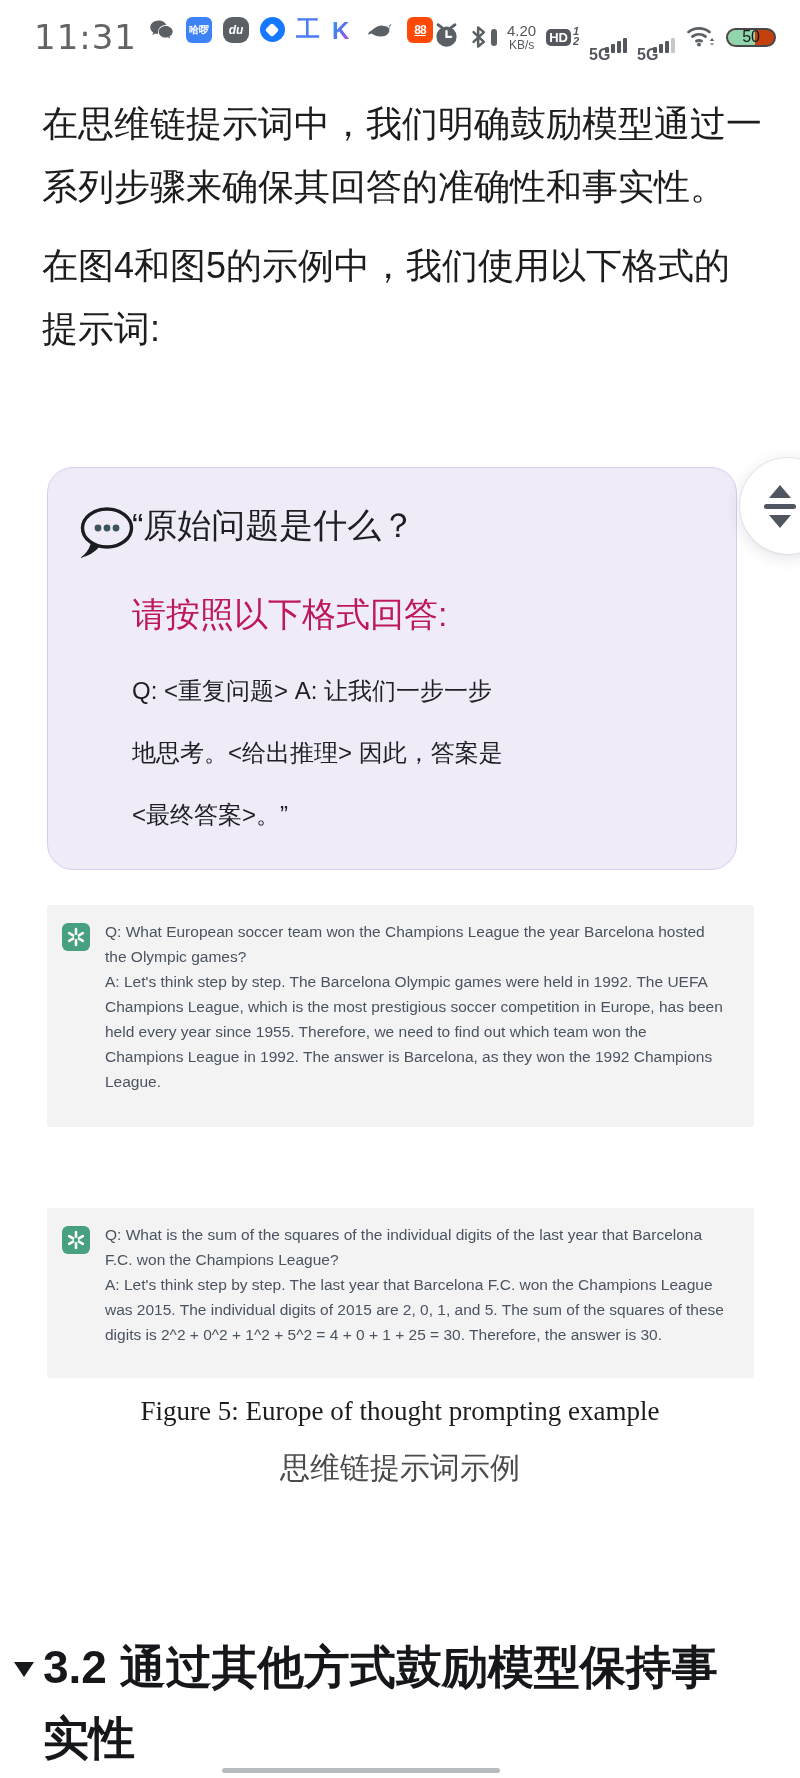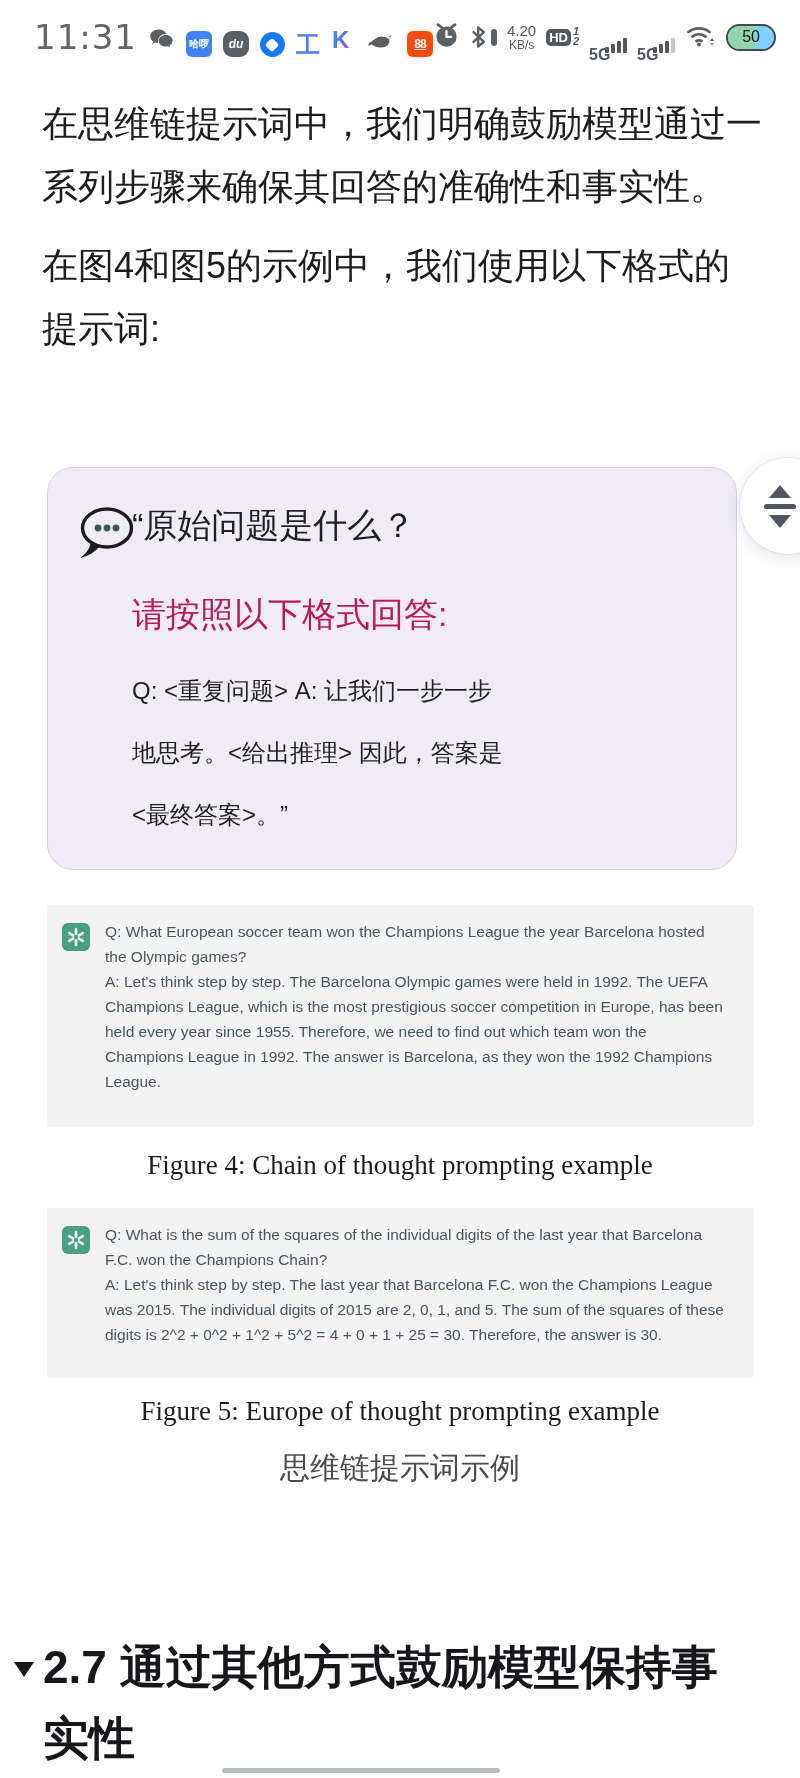--- a/index.html
+++ b/index.html
@@ -10,21 +10,21 @@
     font-family:"Liberation Sans","DejaVu Sans",sans-serif;
     color:#1e1e20;
   }
 
   
   .status-bar {
     position:absolute; top:14px; left:34px; right:44px; height:46px;
     display:flex; justify-content:space-between; align-items:center;
     color:#5b6065;
   }
-  .sb-left { display:flex; align-items:flex-end; gap:11px; }
+  .sb-left { display:flex; align-items:flex-start; gap:11px; }
   .sb-right { display:flex; align-items:center; gap:10px; }
   .sb-time { font-size:34px; color:#646464; letter-spacing:1px; font-family:"DejaVu Sans",sans-serif; font-weight:400; }
   .app-sq {
     width:26px; height:26px; border-radius:6px; display:flex;
     align-items:center; justify-content:center; color:#fff; font-weight:bold;
   }
   .app-sq.hello { background:#3e82f7; font-size:10px; }
   .app-sq.tieba { background:#5b6065; border-radius:9px; font-size:12px; font-style:italic; }
   .app-sq.kuai  { background:#ff4906; font-size:12px; letter-spacing:-1px;text-decoration:underline; }
   .app-circle {
@@ -39,22 +39,22 @@
   .speed .u { font-size:12px; }
   .hd { display:flex; align-items:center; gap:2px; }
   .hd-box { background:#54585e; color:#fff; font-size:13px; font-weight:bold; border-radius:5px; padding:2px 3px; line-height:1; }
   .hd-nums { display:flex; flex-direction:column; line-height:0.9; font-size:11px; font-weight:bold; color:#54585e; font-style:normal; }
   .sig { position:relative; width:38px; height:36px; }
   .sig .lbl { position:absolute; top:-1px; left:0; font-size:16px; font-weight:bold; color:#54585e;margin-top:28px; }
   .sig .bars { position:absolute; bottom:2px; right:0; display:flex; align-items:flex-end; gap:2px; }
   .sig .bars i { display:block; width:4px; background:#54585e; border-radius:1px; }
   .sig .bars i.dim { background:#c5c7ca; }
   .battery {
-    position:relative; width:50px; height:27px; border:2.5px solid #46484c;
-    border-radius:14px; overflow:hidden; background:#7dd3fc;
+    position:relative; width:50px; height:19px; border:2.5px solid #46484c;
+    border-radius:14px; overflow:hidden; background:#c2410c;
   }
   .battery .fill { position:absolute; left:0; top:0; bottom:0; width:58%; background:#92d5ac; }
   .battery span { position:absolute; inset:0; display:flex; align-items:center; justify-content:center; font-size:16px; color:#17181c; }
 
   
   .para { position:absolute; left:42px; width:724px; font-size:36px; line-height:63px; color:#1d1d1f; }
   .para1 { top:92px; }
   .para2 { top:234px; }
 
   
@@ -292,45 +292,44 @@
             <rect x="10.6" y="2" width="2.8" height="8.2" rx="1.4" transform="rotate(300 12 12)"></rect>
           </g>
           <circle cx="12" cy="12" r="2.4" fill="#47a181"></circle>
         </svg>
     </span>
     <div class="example-text">
       <div>Q: What European soccer team won the Champions League the year Barcelona hosted the Olympic games?</div>
       <div>A: Let's think step by step. The Barcelona Olympic games were held in 1992. The UEFA Champions League, which is the most prestigious soccer competition in Europe, has been held every year since 1955. Therefore, we need to find out which team won the Champions League in 1992. The answer is Barcelona, as they won the 1992 Champions League.</div>
     </div>
   </div>
-  <div class="fig-caption fig4">Figure 4: Chain of thought prompting example</div>
 
   <div class="example-box example-2">
     <span class="gpt-icon">
       <svg viewBox="0 0 24 24" width="22" height="22">
           <g fill="#fff">
             <rect x="10.6" y="2" width="2.8" height="8.2" rx="1.4"></rect>
             <rect x="10.6" y="2" width="2.8" height="8.2" rx="1.4" transform="rotate(60 12 12)"></rect>
             <rect x="10.6" y="2" width="2.8" height="8.2" rx="1.4" transform="rotate(120 12 12)"></rect>
             <rect x="10.6" y="2" width="2.8" height="8.2" rx="1.4" transform="rotate(180 12 12)"></rect>
             <rect x="10.6" y="2" width="2.8" height="8.2" rx="1.4" transform="rotate(240 12 12)"></rect>
             <rect x="10.6" y="2" width="2.8" height="8.2" rx="1.4" transform="rotate(300 12 12)"></rect>
           </g>
           <circle cx="12" cy="12" r="2.4" fill="#47a181"></circle>
         </svg>
     </span>
     <div class="example-text">
-      <div>Q: What is the sum of the squares of the individual digits of the last year that Barcelona F.C. won the Champions Chain?</div>
+      <div>Q: What is the sum of the squares of the individual digits of the last year that Barcelona F.C. won the Champions League?</div>
       <div>A: Let's think step by step. The last year that Barcelona F.C. won the Champions League was 2015. The individual digits of 2015 are 2, 0, 1, and 5. The sum of the squares of these digits is 2^2 + 0^2 + 1^2 + 5^2 = 4 + 0 + 1 + 25 = 30. Therefore, the answer is 30.</div>
     </div>
   </div>
   <div class="fig-caption fig5">Figure 5: Europe of thought prompting example</div>
 
   <div class="zh-caption">思维链提示词示例</div>
 
   <div class="section-heading">
     <span class="collapse-tri"></span>
-    <span class="txt">2.7 通过其他方式鼓励模型保持事实性</span>
+    <span class="txt">3.2 通过其他方式鼓励模型保持事实性</span>
   </div>
 
   <div class="bottom-scrollbar"></div>
 
 </div>
 
 </body></html>

